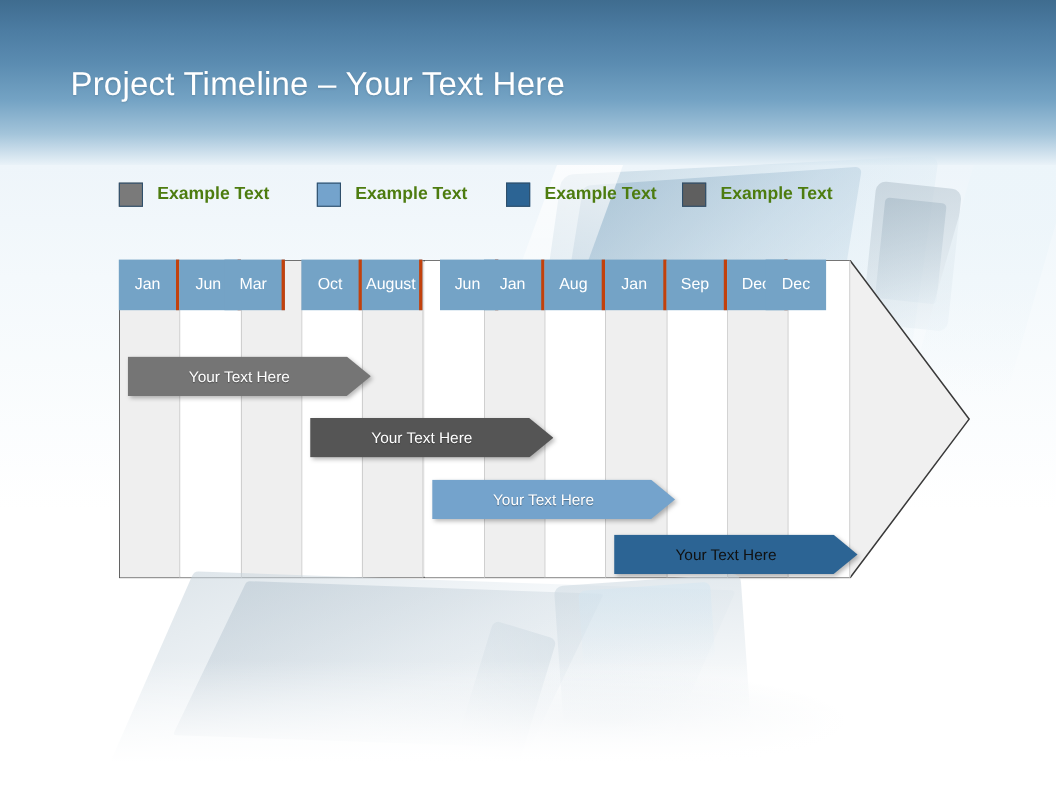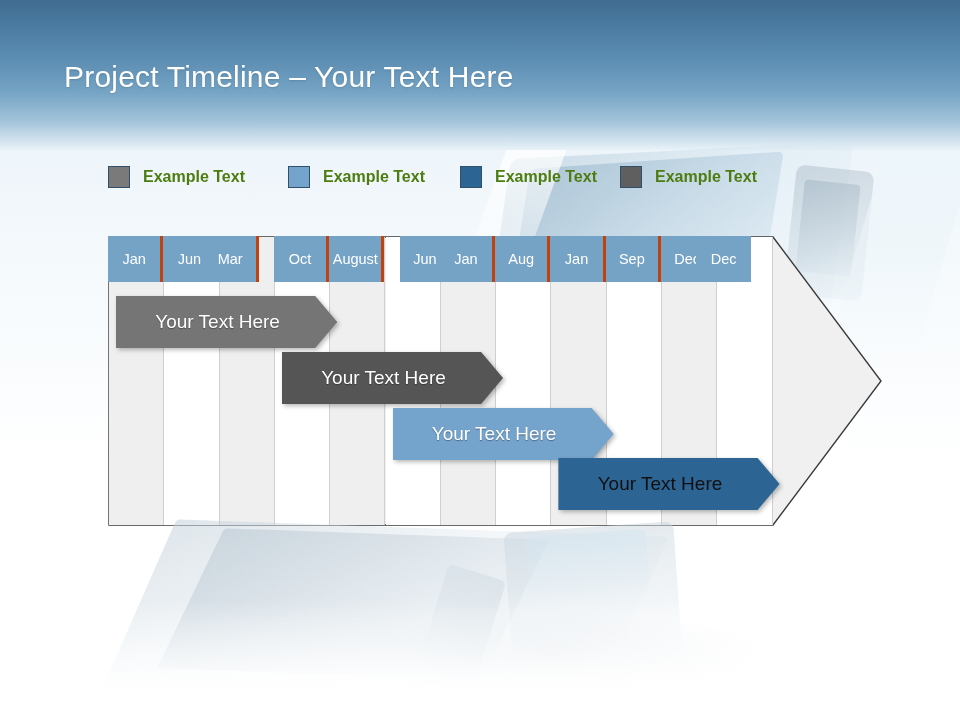--- a/index.html
+++ b/index.html
@@ -148,24 +148,25 @@
     position:absolute; top:0; height:46px;
     background:#74a3c6;
     border-right:3px solid #c2410c;
     color:#ffffff; font-size:14.5px;
     display:flex; align-items:center; justify-content:center;
   }
   .hdr-cell:last-child { border-right:none; }
 
   
   .bar {
-    position:absolute; height:52px;
+    position:absolute; height:36px;
     display:flex; align-items:center;
-    font-size:19px; white-space:nowrap;
+    font-size:14px; white-space:nowrap;
     filter:drop-shadow(2px 2px 2px rgba(0,0,0,.28));
+    margin-top:28px;
   }
   .bar-label { position:relative; z-index:2; width:100%; text-align:center; padding-right:18px;}
   .bar.light-text { color:#ffffff; text-shadow:0 1px 1px rgba(0,0,0,.35); }
   .bar.dark-text  { color:#101010; }
 
   .bar-shape {
     position:absolute; left:0; top:0; width:100%; height:100%;
     clip-path:polygon(0 0, calc(100% - 22px) 0, 100% 50%, calc(100% - 22px) 100%, 0 100%);
   }
 </style>

